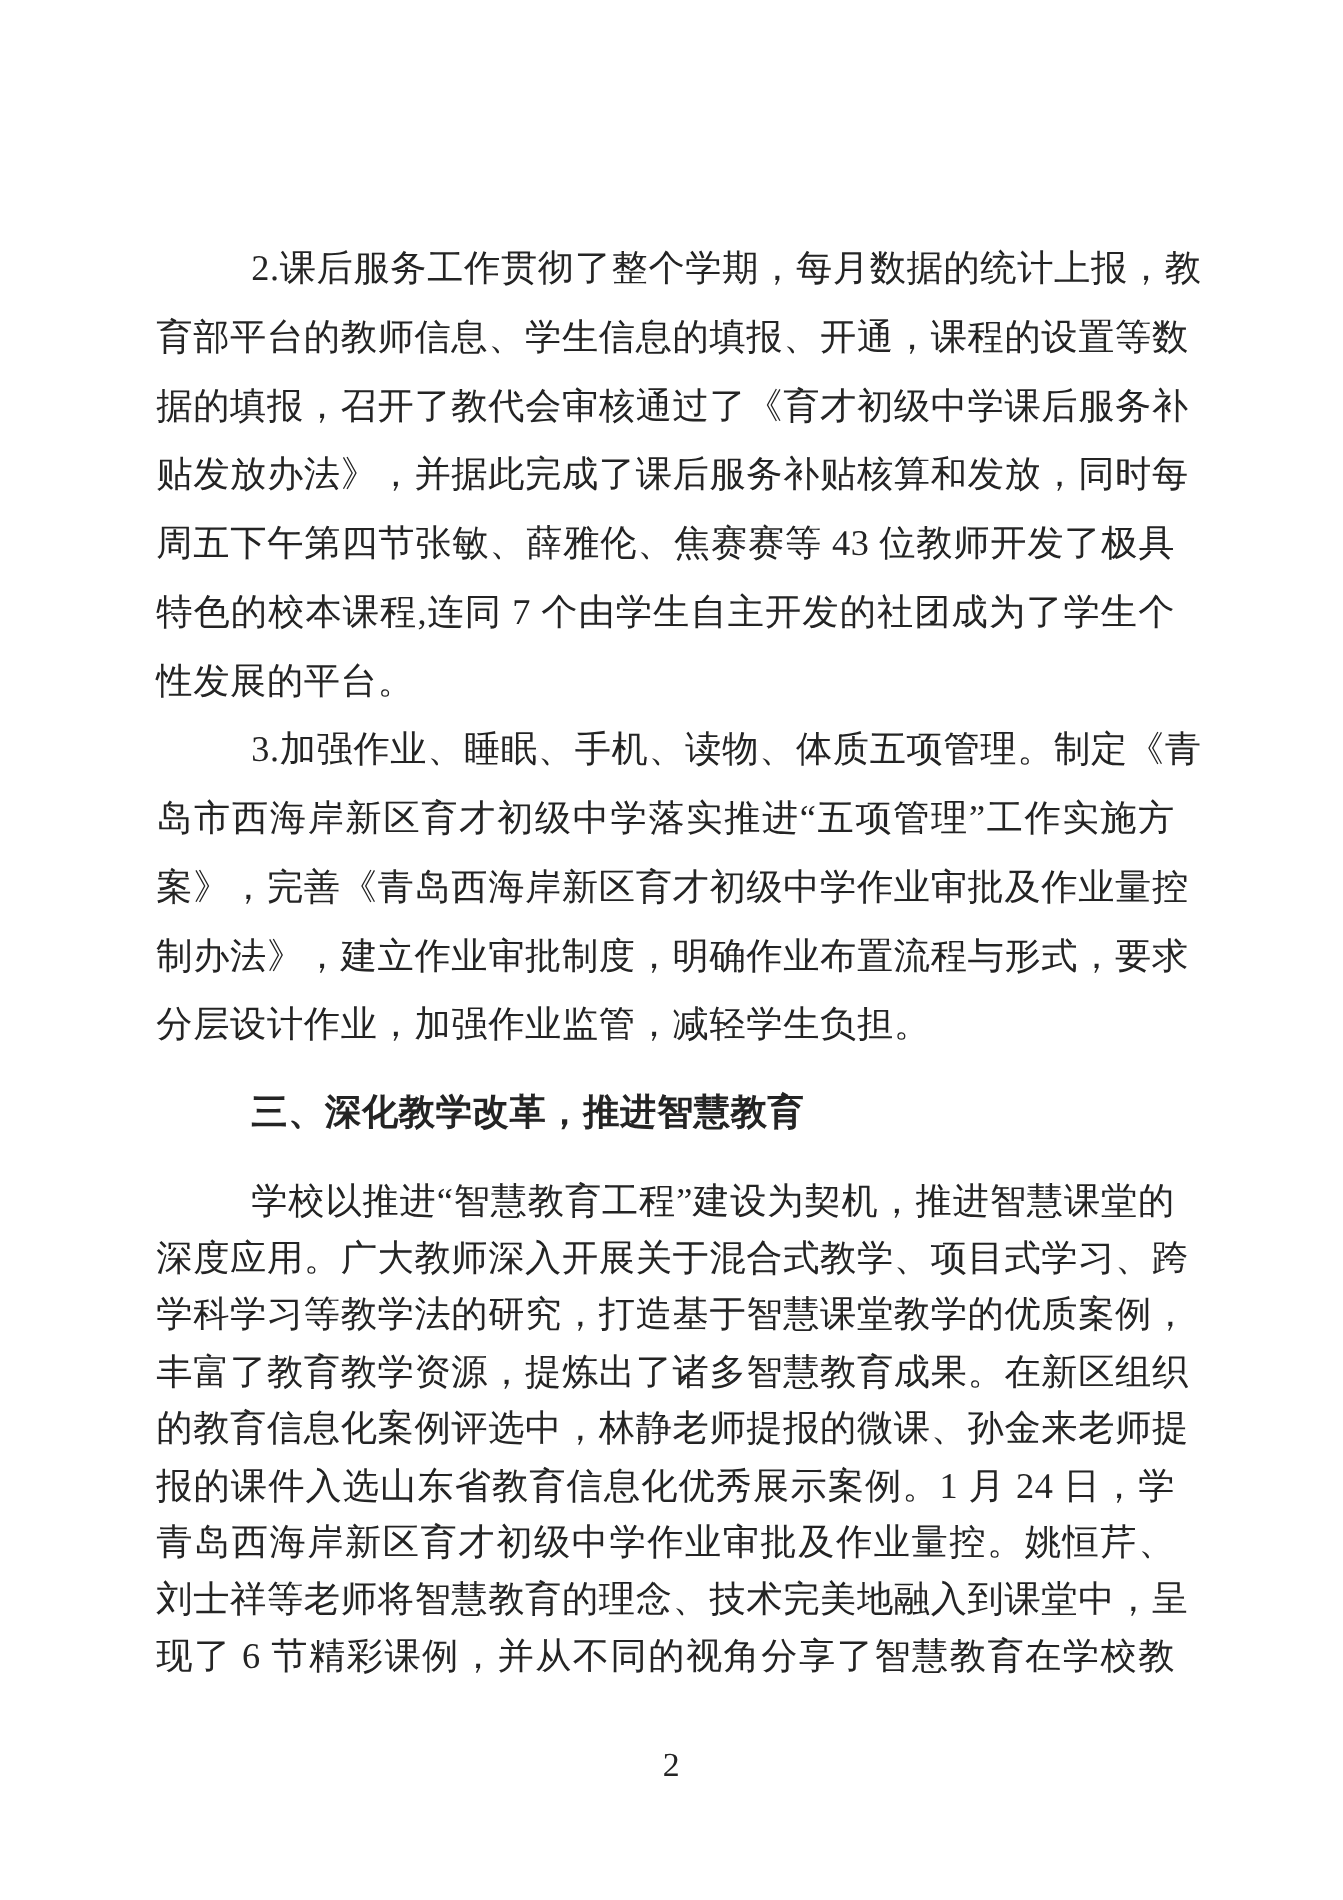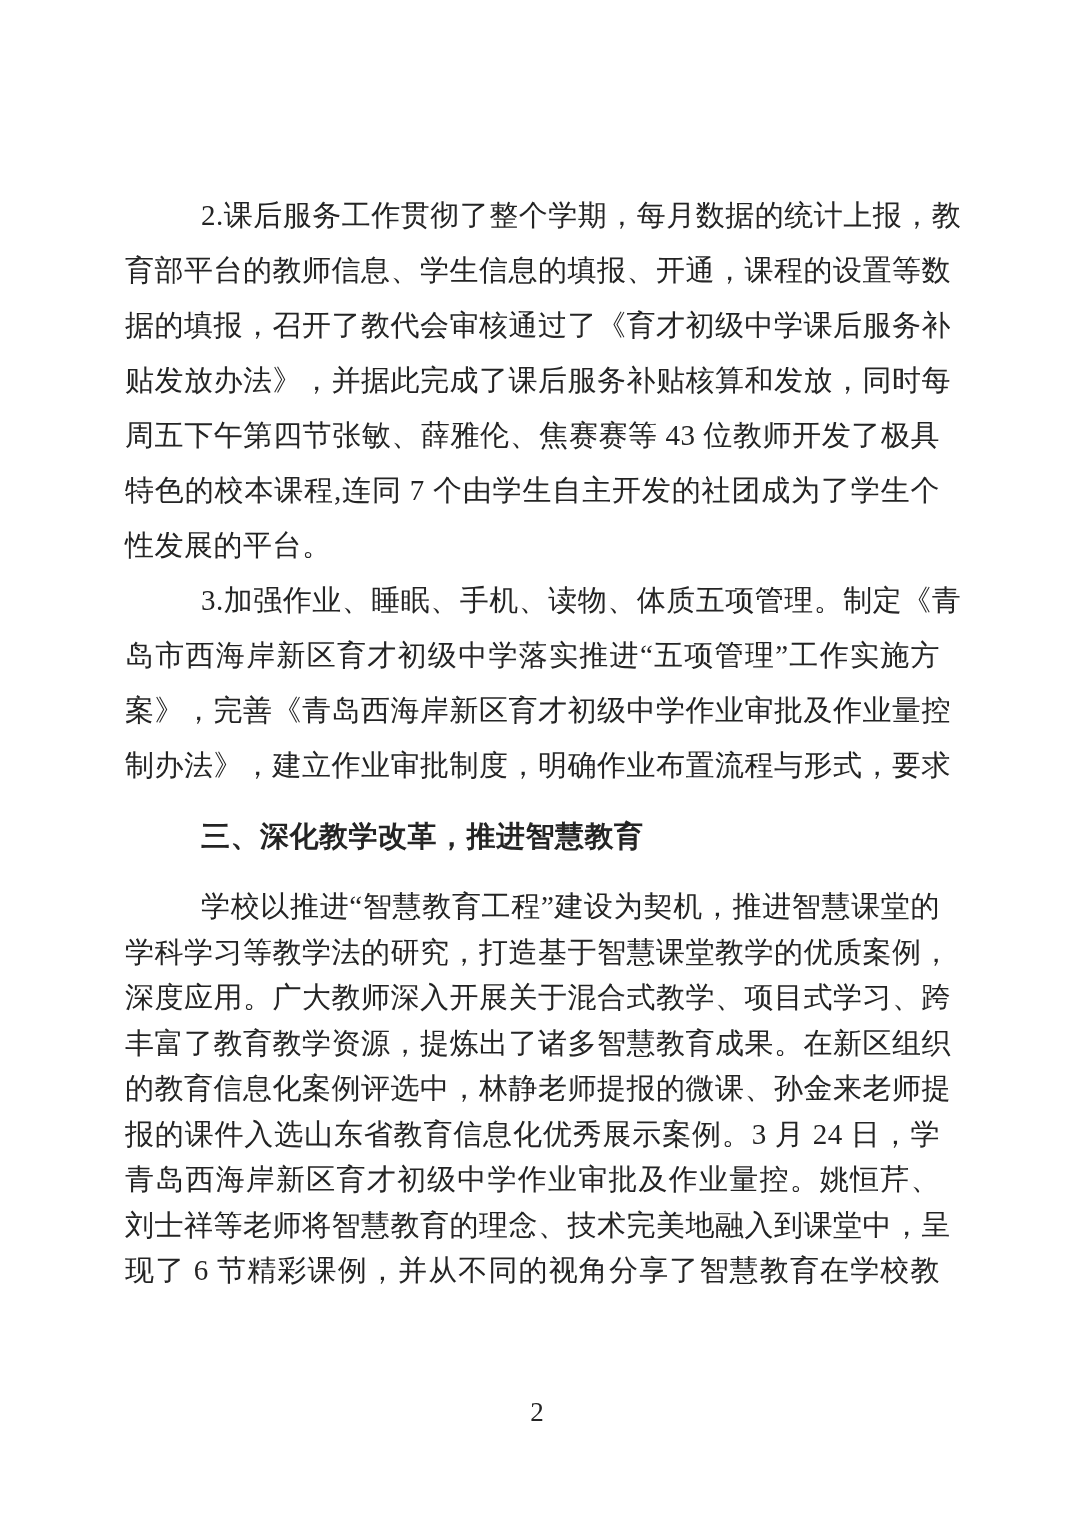--- a/index.html
+++ b/index.html
@@ -35,20 +35,21 @@
     text-align-last: justify;
     text-justify: inter-character;
   }
   .block.wide .line { line-height: 55px; }
   .block.tight .line { line-height: 45.5px; }
   .block.heading-block .line {
     font-weight: 700;
     line-height: 55px;
     text-align: right;
     text-align-last: left;
+    font-family: Liberation Mono, monospace;
   }
   .line.indent { text-indent: 76px; }
   .line.flush {
     text-align: right;
     text-align-last: left;
   }
   section[data-name="heading-deepen-teaching-reform"] { margin-top: 16px; }
   section[data-name="para-smart-education"] { margin-top: 20px; }
   .page-number {
     position: absolute;
@@ -73,30 +74,31 @@
         <div class="line" data-name="text-line">贴发放办法》，并据此完成了课后服务补贴核算和发放，同时每</div>
         <div class="line" data-name="text-line">周五下午第四节张敏、薛雅伦、焦赛赛等 43 位教师开发了极具</div>
         <div class="line" data-name="text-line">特色的校本课程,连同 7 个由学生自主开发的社团成为了学生个</div>
         <div class="line flush" data-name="text-line">性发展的平台。</div>
       </section>
       <section class="block wide" data-name="para-five-managements">
         <div class="line indent" data-name="text-line">3.加强作业、睡眠、手机、读物、体质五项管理。制定《青</div>
         <div class="line" data-name="text-line">岛市西海岸新区育才初级中学落实推进“五项管理”工作实施方</div>
         <div class="line" data-name="text-line">案》，完善《青岛西海岸新区育才初级中学作业审批及作业量控</div>
         <div class="line" data-name="text-line">制办法》，建立作业审批制度，明确作业布置流程与形式，要求</div>
+        <div class="line flush" data-name="text-line">分层设计作业，加强作业监管，减轻学生负担。</div>
       </section>
       <section class="block wide heading-block" data-name="heading-deepen-teaching-reform">
         <div class="line indent flush" data-name="heading-line">三、深化教学改革，推进智慧教育</div>
       </section>
       <section class="block tight" data-name="para-smart-education">
         <div class="line indent" data-name="text-line">学校以推进“智慧教育工程”建设为契机，推进智慧课堂的</div>
+        <div class="line" data-name="text-line">深度应用。广大教师深入开展关于混合式教学、项目式学习、跨</div>
         <div class="line" data-name="text-line">学科学习等教学法的研究，打造基于智慧课堂教学的优质案例，</div>
-        <div class="line" data-name="text-line">深度应用。广大教师深入开展关于混合式教学、项目式学习、跨</div>
         <div class="line" data-name="text-line">丰富了教育教学资源，提炼出了诸多智慧教育成果。在新区组织</div>
         <div class="line" data-name="text-line">的教育信息化案例评选中，林静老师提报的微课、孙金来老师提</div>
-        <div class="line" data-name="text-line">报的课件入选山东省教育信息化优秀展示案例。3 月 24 日，学</div>
+        <div class="line" data-name="text-line">报的课件入选山东省教育信息化优秀展示案例。1 月 24 日，学</div>
         <div class="line" data-name="text-line">青岛西海岸新区育才初级中学作业审批及作业量控。姚恒芹、</div>
         <div class="line" data-name="text-line">刘士祥等老师将智慧教育的理念、技术完美地融入到课堂中，呈</div>
         <div class="line" data-name="text-line">现了 6 节精彩课例，并从不同的视角分享了智慧教育在学校教</div>
       </section>
     </main>
   <div class="page-number" data-name="page-number">2</div>
 </div>
 
 </body></html>

